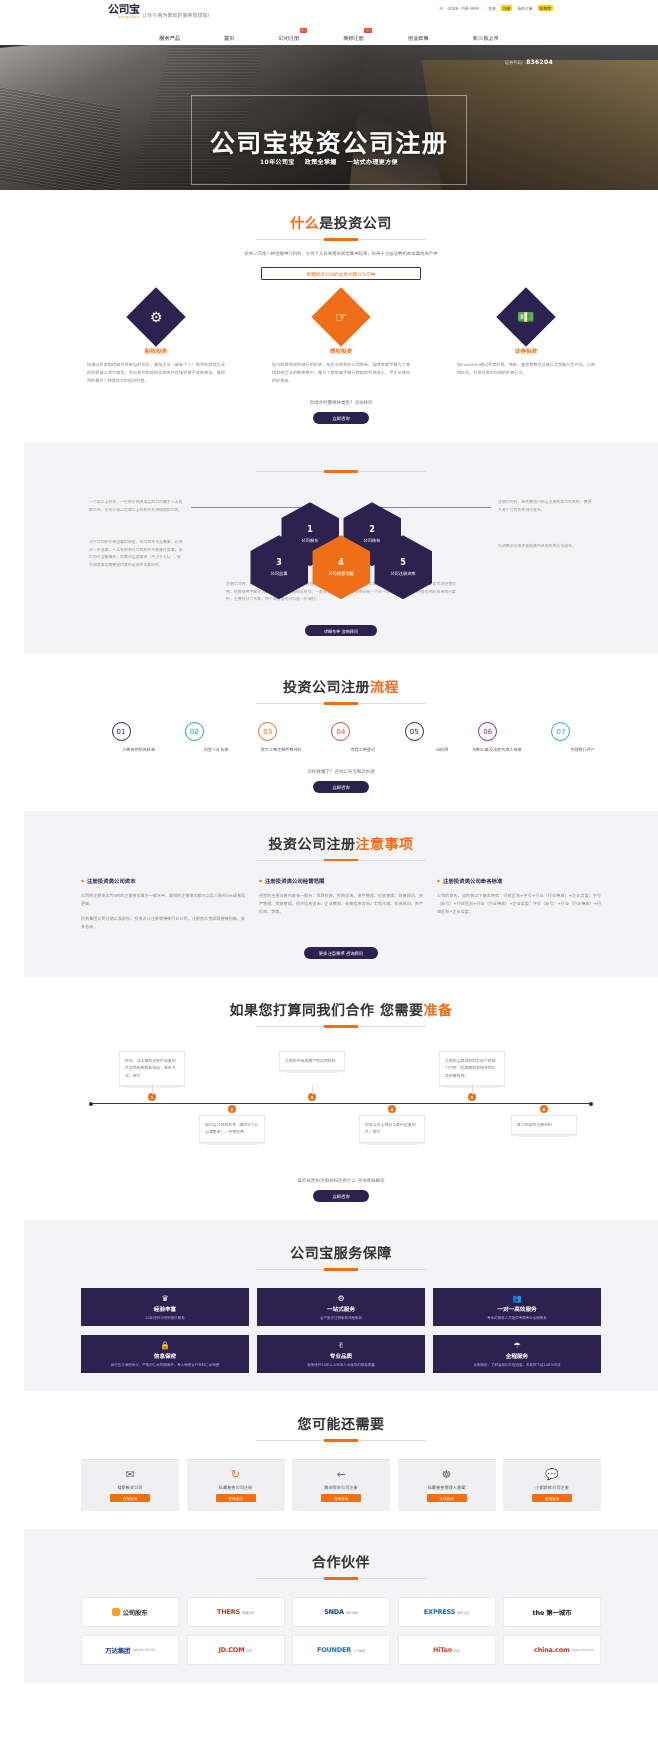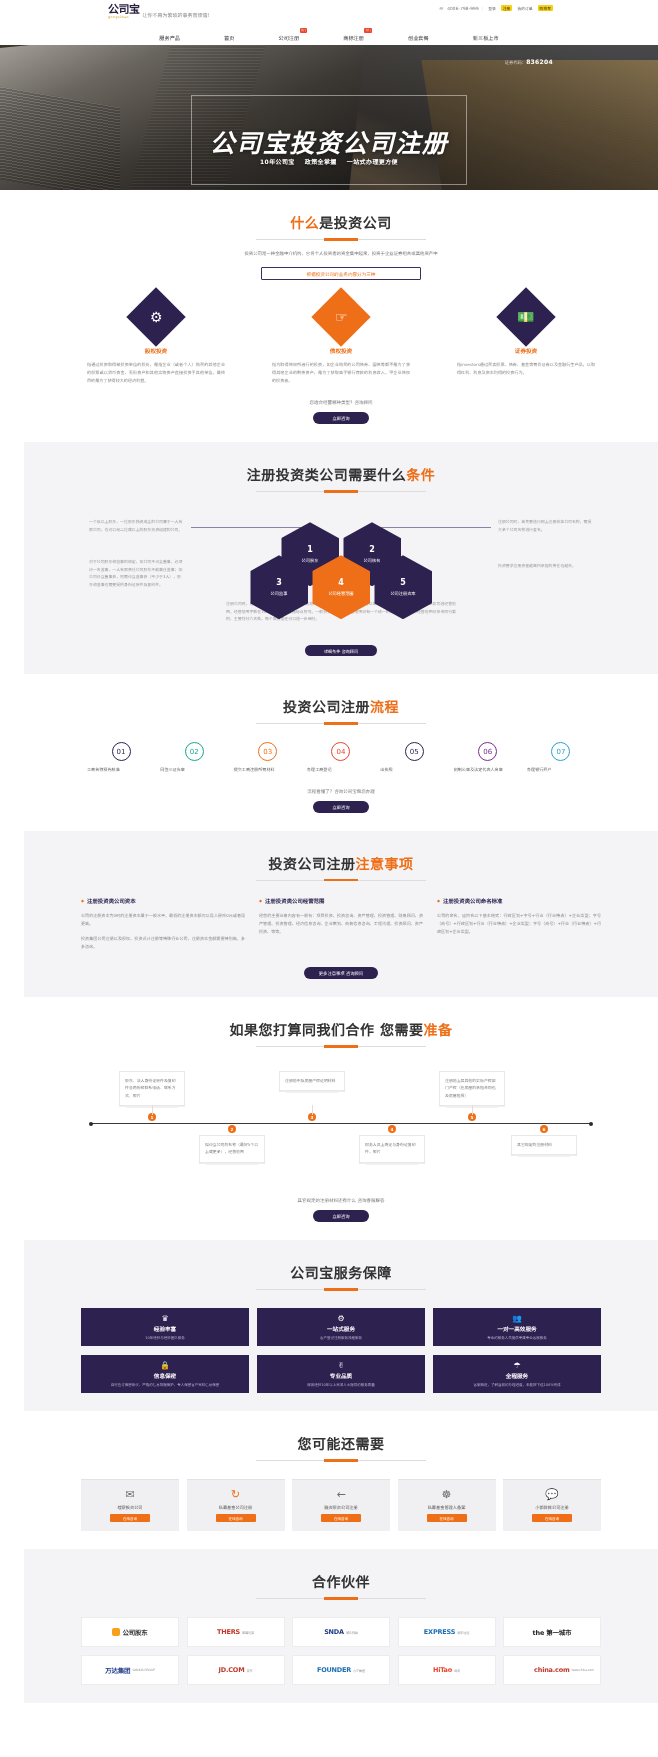--- a/index.html
+++ b/index.html
@@ -7,21 +7,21 @@
   body {
     width:658px; background:#fff;
     font-family:"DejaVu Sans","Liberation Sans",sans-serif;
     font-size:5px; color:#444; -webkit-font-smoothing:antialiased;
   }
   .wrap { width:658px; margin:0 auto; }
   .inner { width:520px; margin:0 auto; position:relative; }
 
   
   .topbar { height:30px; background:#fff; position:relative; }
-  .logo { position:absolute; left:108px; top:4px; display:flex; align-items:flex-end; gap:3px;}
+  .logo { position:absolute; left:108px; top:4px; display:flex; align-items:flex-end; gap:3px;text-align:right;}
   .logo-mark { font-size:11px; font-weight:bold; color:#2b2040; letter-spacing:-0.5px; line-height:1;}
   .logo-sub { font-size:3.2px; color:#c9a227; letter-spacing:0.5px; }
   .logo-slogan { font-size:5px; color:#888; padding-bottom:1px; }
   .head-right { position:absolute; right:105px; top:5px; display:flex; align-items:center; gap:3px; font-size:4.3px; color:#777;}
   .phone { color:#777; letter-spacing:0.1px; }
   .divider-v { color:#ddd; }
   .hbtn { font-size:3.8px; padding:0.5px 2px; color:#666; }
   .hbtn.yellow { background:#f7d117; color:#3a3000; border-radius:1px; }
   .hbtn.dark { background:#f7d117; color:#3a2f00; border-radius:1px; }
   .nav { height:15px; display:flex; align-items:center; justify-content:center; gap:0px; font-size:5.2px; color:#333;}
@@ -57,21 +57,20 @@
   }
   .stock b { font-size:6px; color:#fff; font-weight:bold; letter-spacing:.3px;}
   .ban-box {
     position:absolute; left:50%; top:50px; transform:translateX(-50%);
     width:276px; height:90px; border:1px solid rgba(255,255,255,.45); z-index:4;
   }
   .ban-title {
     position:absolute; z-index:6; left:50%; top:78px; transform:translateX(-50%);
     font-size:25px; font-weight:bold; color:#fff; letter-spacing:1.5px; white-space:nowrap;
     text-shadow:0 1px 4px rgba(0,0,0,.5);
-    font-style:italic;
   }
   .ban-sub {
     position:absolute; z-index:6; left:50%; top:112px; transform:translateX(-50%);
     font-size:6px; font-weight:bold; color:#fff; white-space:nowrap; letter-spacing:.4px;
     text-shadow:0 1px 3px rgba(0,0,0,.6);
   }
   .ban-sub span { margin:0 5px; }
 
   
   .sec { padding:22px 0 18px;margin-left:24px; }
@@ -123,21 +122,21 @@
   .n1 { left:8px;  top:18px; }
   .n2 { right:8px; top:18px; }
   .n3 { left:8px;  top:58px; }
   .n4 { right:8px; top:62px; }
   .n5 { left:50%; transform:translateX(-50%); top:100px; width:230px; text-align:justify; }
   .hline { position:absolute; background:#8b83a8; }
   .lead-btn { margin:10px auto 0; width:72px; height:11px; background:#2d2150; border-radius:6px; display:flex; align-items:center; justify-content:center; font-size:4.1px; color:#fff; }
 
   
   .proc { display:flex; justify-content:space-between; margin-top:18px; padding:0 6px; }
-  .proc-item { width:68px; text-align:left; }
+  .proc-item { width:68px; text-align:right; }
   .proc-ring {
     width:19px; height:19px; border-radius:50%; margin:0 auto; border:1.6px solid #2d2150;
     display:flex; align-items:center; justify-content:center; font-size:7px; color:#2d2150;
   }
   .proc-item p { font-size:4.1px; color:#666; margin-top:6px; line-height:1.6; }
 
   
   .notice3 { display:flex; justify-content:space-between; margin-top:16px; gap:10px; }
   .ncol { width:164px; }
   .ncol h4 { font-size:5.4px; color:#2d2150; font-weight:bold; display:flex; align-items:center; gap:3px;}
@@ -279,23 +278,20 @@
         </div>
       </div>
 
       <div class="cta-line">您适合经营哪种类型？咨询顾问</div>
       <div class="cta-btn">立即咨询</div>
     </div>
   </div>
 
   <div class="sec gray">
     <div class="inner">
-      <div class="sec-title">
-        <span>注册投资类公司需要什么</span><span class="o">条件</span>
-      </div>
       <div class="title-rule"></div>
 
       <div class="hexwrap">
         <div class="hnote n1">一个及以上股东，一位股东独资成立的公司属于一人有限公司，也可以是二位或以上的股东投资组建的公司。</div>
         <div class="hnote n2">注册公司时，首先要进行网上注册核准公司名称，需提交多个公司名称进行查名。</div>
         <div class="hnote n3">对于公司股东和监事的规定，如公司不设立董事，必须设一名监事，一人有限责任公司股东不能兼任监事；如公司设立董事会，则需设立监事会（不少于3人），股东和监事也需要提供身份证原件及复印件。</div>
         <div class="hnote n4">投资要求注册资金越高所承担的责任也越大。</div>
         <div class="hnote n5">注册公司时，经营范围必须要明确，以后的业务范围是不能超出公司经营范围。可以填写在要做的或以后可能要做的业务写进经营范围。经营范围字数在100个字以内，包括标点符号。一般投资管理公司经营范围设有一个统一的标准，可填写的经营范围可参考同行案例，主要划分六大类，每个类别里还可以进一步细分。</div>
 
         <div class="hline" style="left:110px;top:27px;width:110px;height:1px;"></div>

